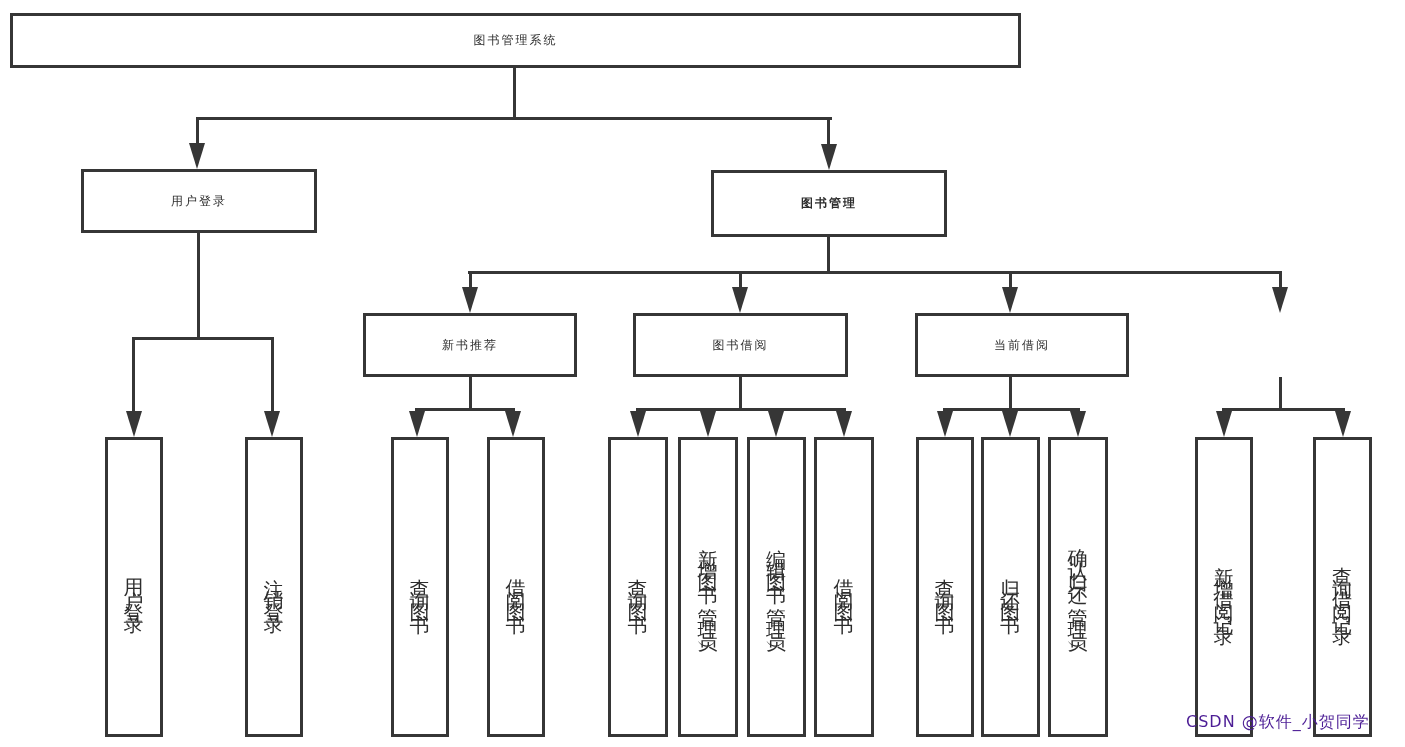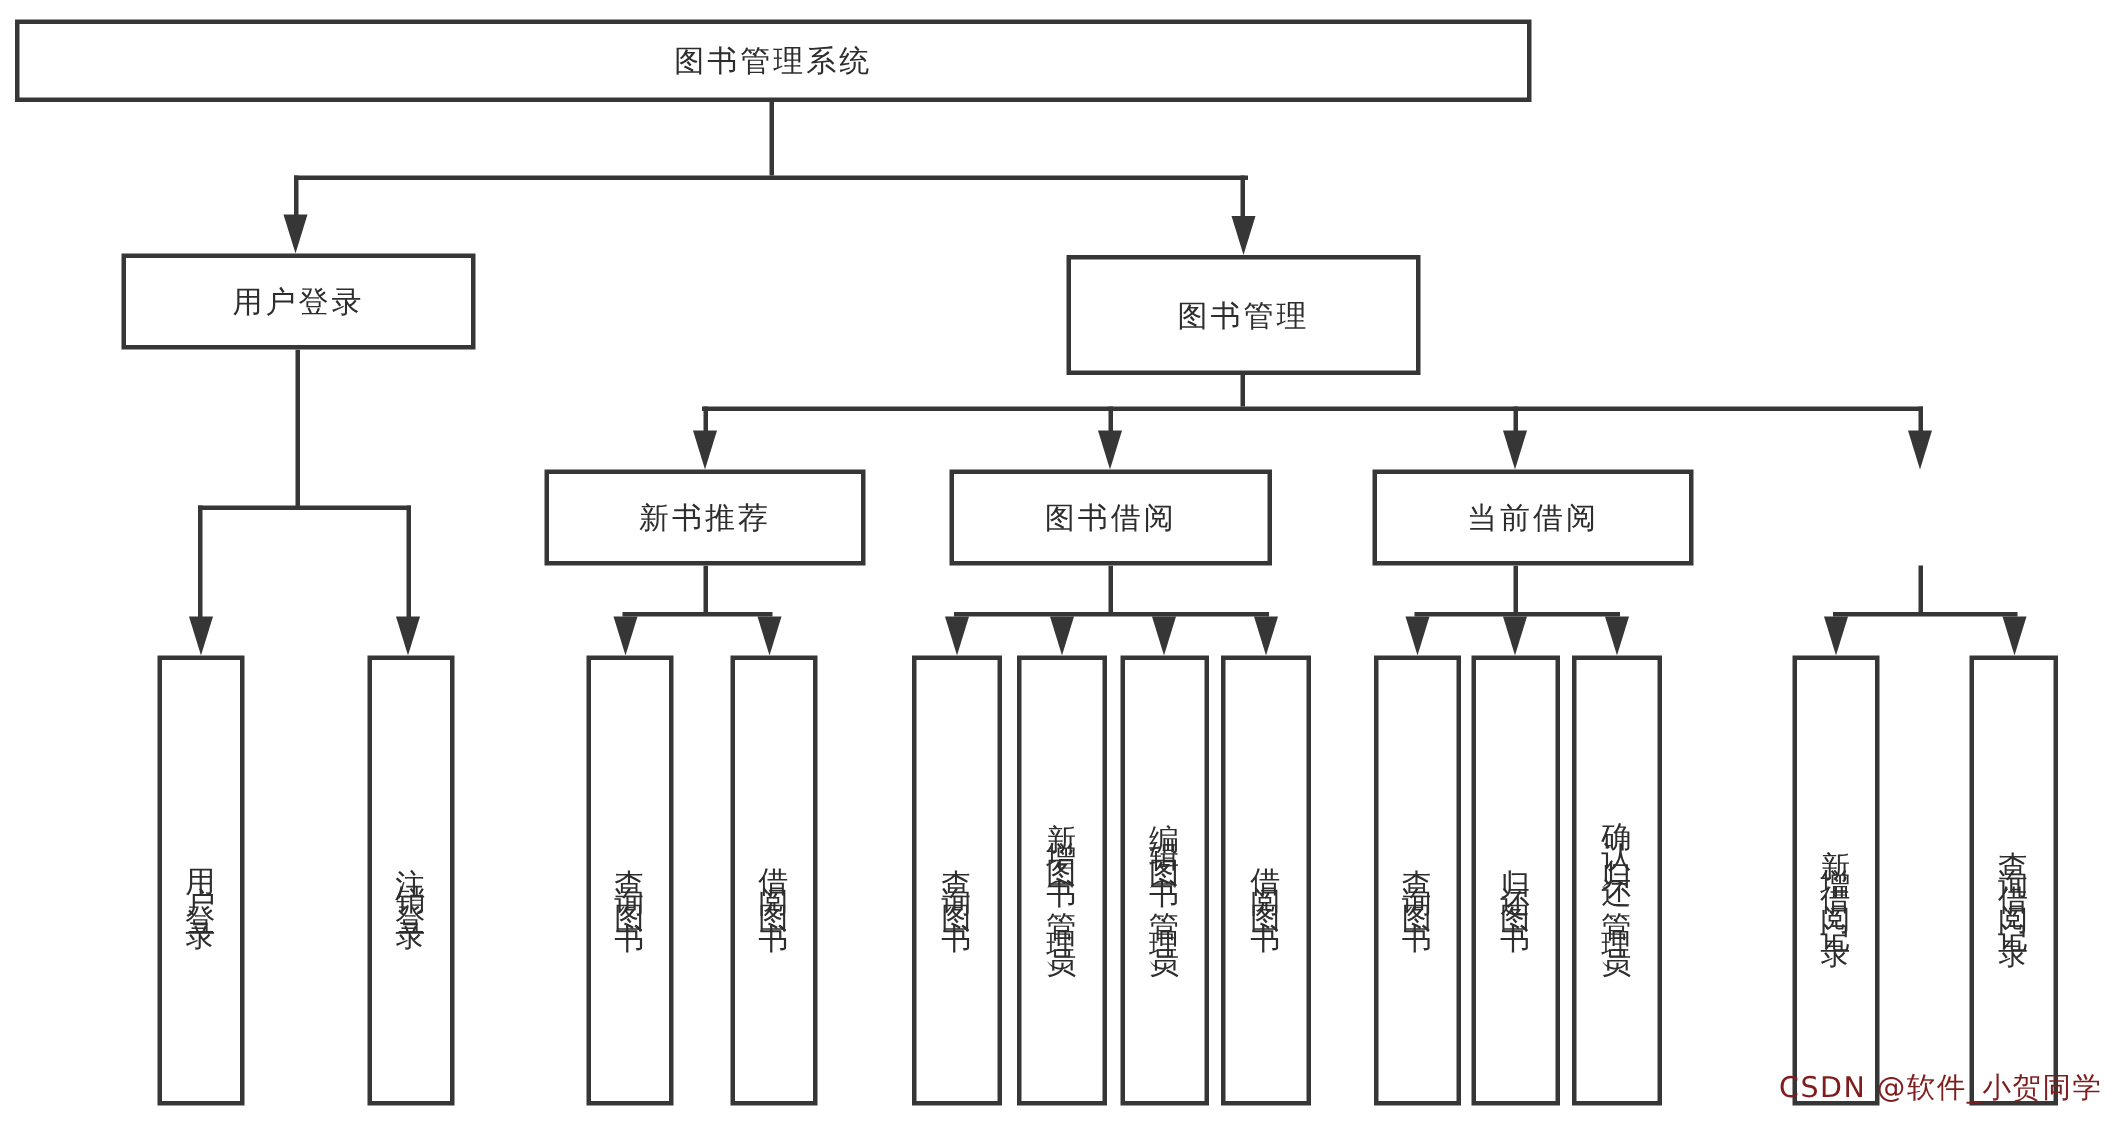--- a/index.html
+++ b/index.html
@@ -16,21 +16,21 @@
     position: absolute;
     box-sizing: border-box;
     background: #ffffff;
     border: 3px solid #363636;
     display: flex;
     align-items: center;
     justify-content: center;
     z-index: 2;
   }
   .box.h span {
-    font-size: 20px;
+    font-size: 12px;
     letter-spacing: 2px;
     white-space: nowrap;
   }
   .box.v span.vtext {
     writing-mode: vertical-rl;
     text-orientation: mixed;
     font-size: 20px;
     letter-spacing: 12px;
     line-height: 1;
     white-space: nowrap;
@@ -42,22 +42,22 @@
     width: 0; height: 0;
     border-left: 8px solid transparent;
     border-right: 8px solid transparent;
     border-top: 26px solid #363636;
     z-index: 1;
   }
   .watermark {
     position: absolute;
     left: 1186px;
     top: 712px;
-    font-size: 19px;
-    color: #7f1d1d;
+    font-size: 16px;
+    color: #4c1d95;
     letter-spacing: 1px;
     white-space: nowrap;
     z-index: 10;
   }
 </style>
 </head>
 <body>
 
 <div id="canvas">
 
@@ -70,21 +70,21 @@
 
   <div class="vl" style="left:196px; top:117px; height:28px;"></div>
   <div class="arr" style="left:189px; top:143px;"></div>
 
   <div class="vl" style="left:827px; top:117px; height:28px;"></div>
   <div class="arr" style="left:821px; top:144px;"></div>
 
   <div class="box h" style="left:81px; top:169px; width:236px; height:64px;">
     <span>用户登录</span>
   </div>
-  <div class="box h" style="left:711px; top:170px; width:236px; height:80px;">
+  <div class="box h" style="left:711px; top:170px; width:236px; height:67px;font-weight:bold;">
     <span>图书管理</span>
   </div>
 
   <div class="vl" style="left:197px; top:233px; height:107px;"></div>
   <div class="hl" style="left:132px; top:337px; width:142px;"></div>
   <div class="vl" style="left:132px; top:337px; height:76px;"></div>
   <div class="arr" style="left:126px; top:411px;"></div>
   <div class="vl" style="left:271px; top:337px; height:76px;"></div>
   <div class="arr" style="left:264px; top:411px;"></div>
 

